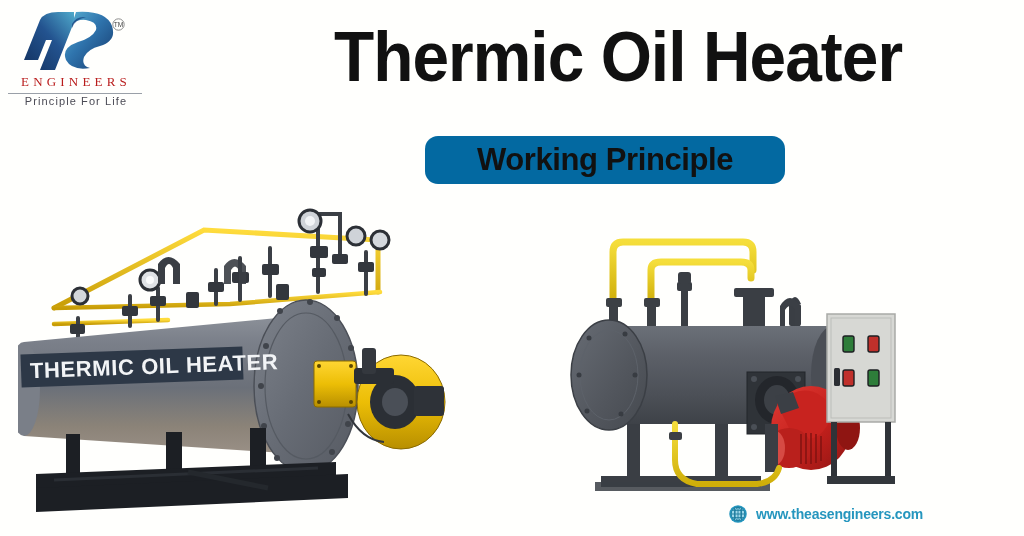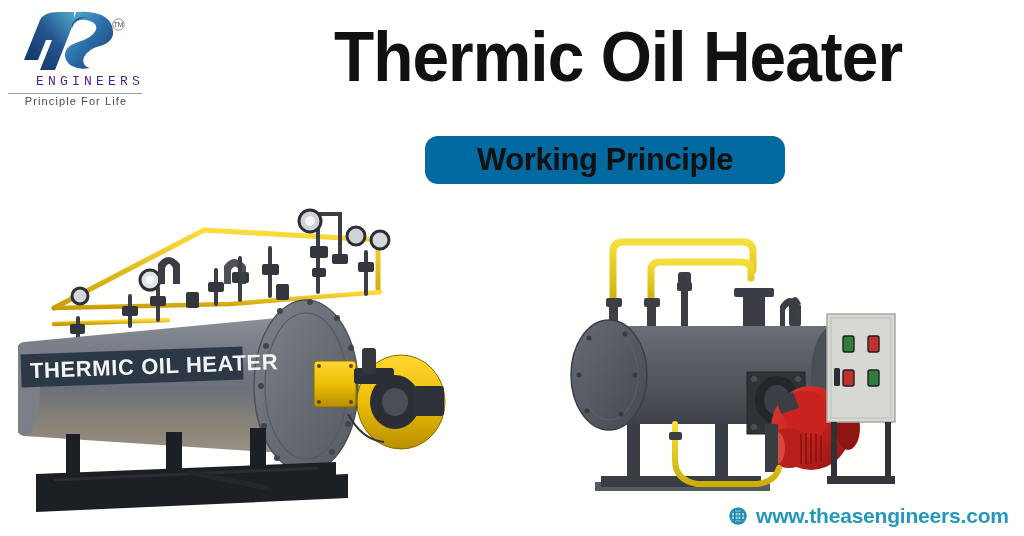--- a/index.html
+++ b/index.html
@@ -42,28 +42,28 @@
     border-radius: 50%;
     width: 11px;
     height: 11px;
     line-height: 11px;
     text-align: center;
     font-family: "Liberation Sans", sans-serif;
     transform: scale(0.95);
   }
   .logo-engineers {
     position: absolute;
-    left: 20px;
+    left: 6px;
     top: 66px;
     width: 140px;
     text-align: center;
     font-size: 13px;
     letter-spacing: 4.2px;
-    color: #4c1d95;
-    font-family: Liberation Mono, monospace;
+    color: #b91c1c;
+    font-family: Liberation Serif, serif;
     font-weight: 400;
   }
   .logo-rule {
     position: absolute;
     left: 8px;
     top: 85px;
     width: 134px;
     height: 1px;
     background: #9aa0a8;
   }
@@ -123,21 +123,21 @@
   .website {
     position: absolute;
     left: 728px;
     top: 504px;
     display: flex;
     align-items: center;
     gap: 8px;
   }
   .globe-icon { width: 20px; height: 20px; display:block; }
   .website-text {
-    font-size: 21px;
+    font-size: 14px;
     font-weight: 700;
     color: #2596be;
     letter-spacing: -0.2px;
     font-family: "Liberation Sans", sans-serif;
     white-space: nowrap;
   }
 
   
   .boiler-left  { position:absolute; left: 18px;  top: 196px; width: 470px; height: 320px; }
   .boiler-right { position:absolute; left: 565px; top: 228px; width: 350px; height: 268px; }

